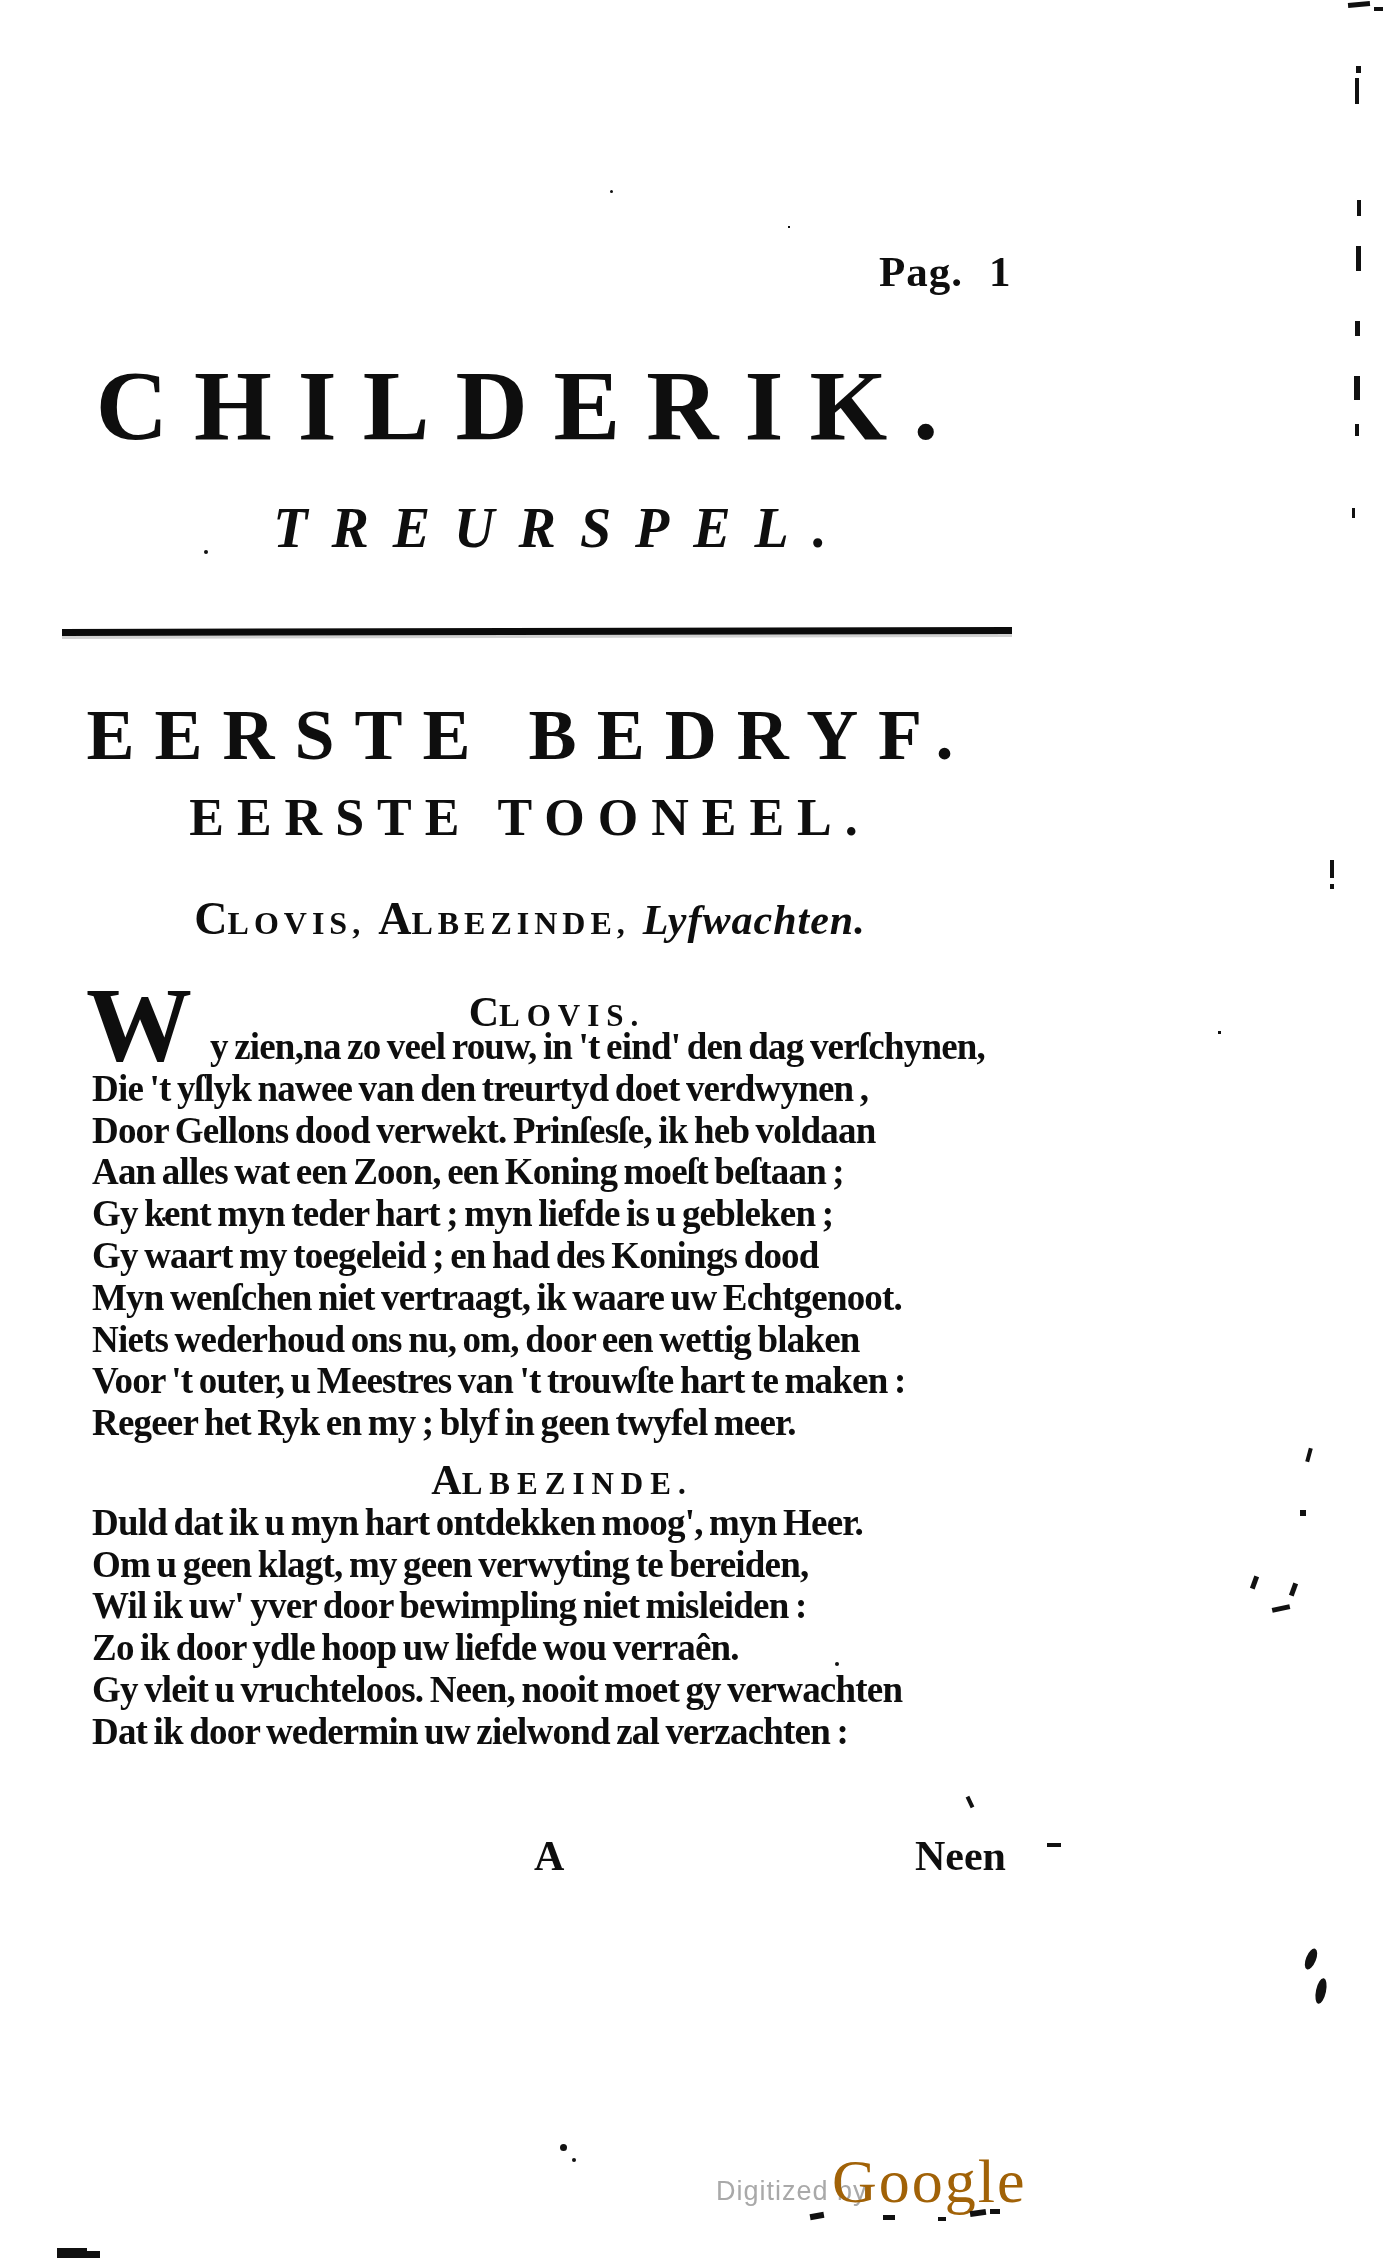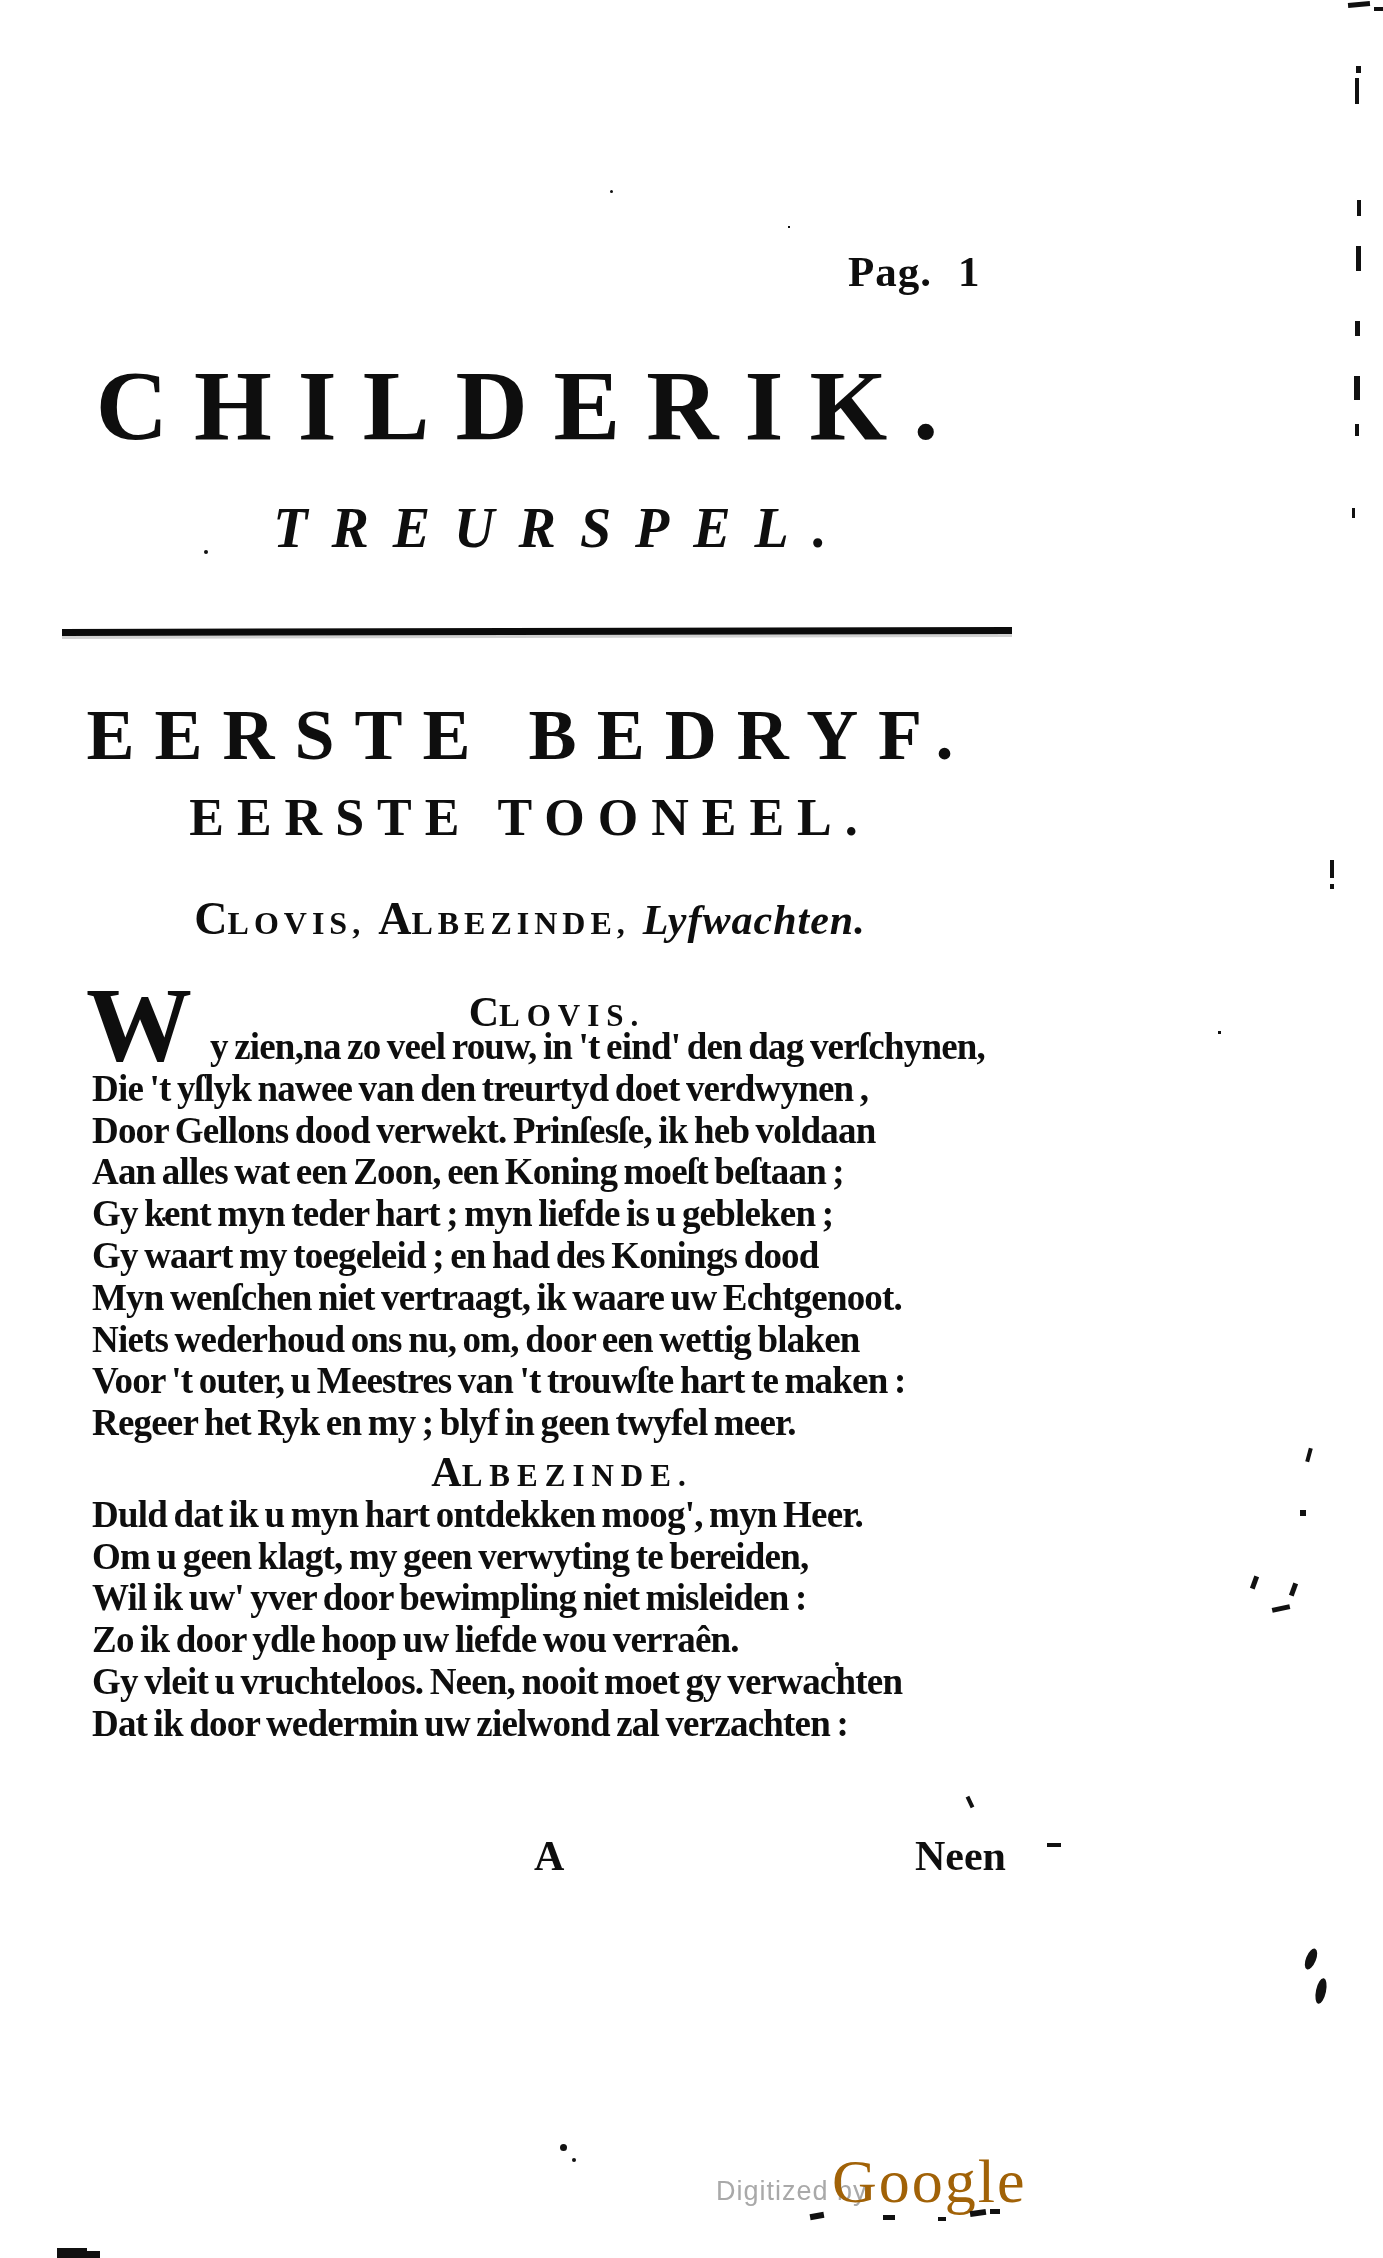--- a/index.html
+++ b/index.html
@@ -4,21 +4,21 @@
 <style>
   html,body { margin:0; padding:0; background:#e8e8e8; }
   .page {
     position:relative; width:1383px; height:2258px;
     background:#ffffff; overflow:hidden;
     font-family:"Liberation Serif","DejaVu Serif",serif;
     color:#0e0e0e; font-weight:bold;
   }
   .center-col { position:absolute; left:0; width:1060px; text-align:center; white-space:nowrap; }
 
-  .pag-line { position:absolute; left:848px; top:247px; font-size:43px; letter-spacing:1px; }
+  .pag-line { position:absolute; left:879px; top:247px; font-size:43px; letter-spacing:1px; }
   .pag-line .pagnum { margin-left:26px; }
 
   .main-title { top:348px; font-size:100px; letter-spacing:26px; }
   .genre { top:496px; font-style:italic; font-size:56px; letter-spacing:24px;margin-left:32px; }
 
   .rule {
     position:absolute; left:62px; top:628px; width:950px; height:7px;
     background:#0b0b0b; transform:rotate(-0.12deg);
     box-shadow:0 3px 0 rgba(0,0,0,0.18);
   }
@@ -37,21 +37,21 @@
 
   .dropcap { position:absolute; left:86px; top:972px; font-size:106px; line-height:1; }
 
   .poem {
     position:absolute; left:92px; top:1026px; width:940px;
     font-size:37px; line-height:41.8px;
     letter-spacing:-0.8px; word-spacing:-2px; white-space:nowrap;
   }
   .pline { height:41.8px; }
   .pline.first { padding-left:118px; }
-  .speaker-row { text-align:center; margin-top:8px; letter-spacing:normal; word-spacing:normal; }
+  .speaker-row { text-align:center; margin-top:16px; letter-spacing:normal; word-spacing:normal; }
 
   .sig-mark { position:absolute; left:534px; top:1832px; font-size:42px; }
   .catchword { position:absolute; left:915px; top:1832px; font-size:42px; }
 
   .wm-prefix {
     position:absolute; left:716px; top:2176px; font-size:27px;
     color:#a9a9a9; font-weight:normal; letter-spacing:1px;
     font-family:"Liberation Sans","DejaVu Sans",sans-serif;
   }
   .wm-logo {

